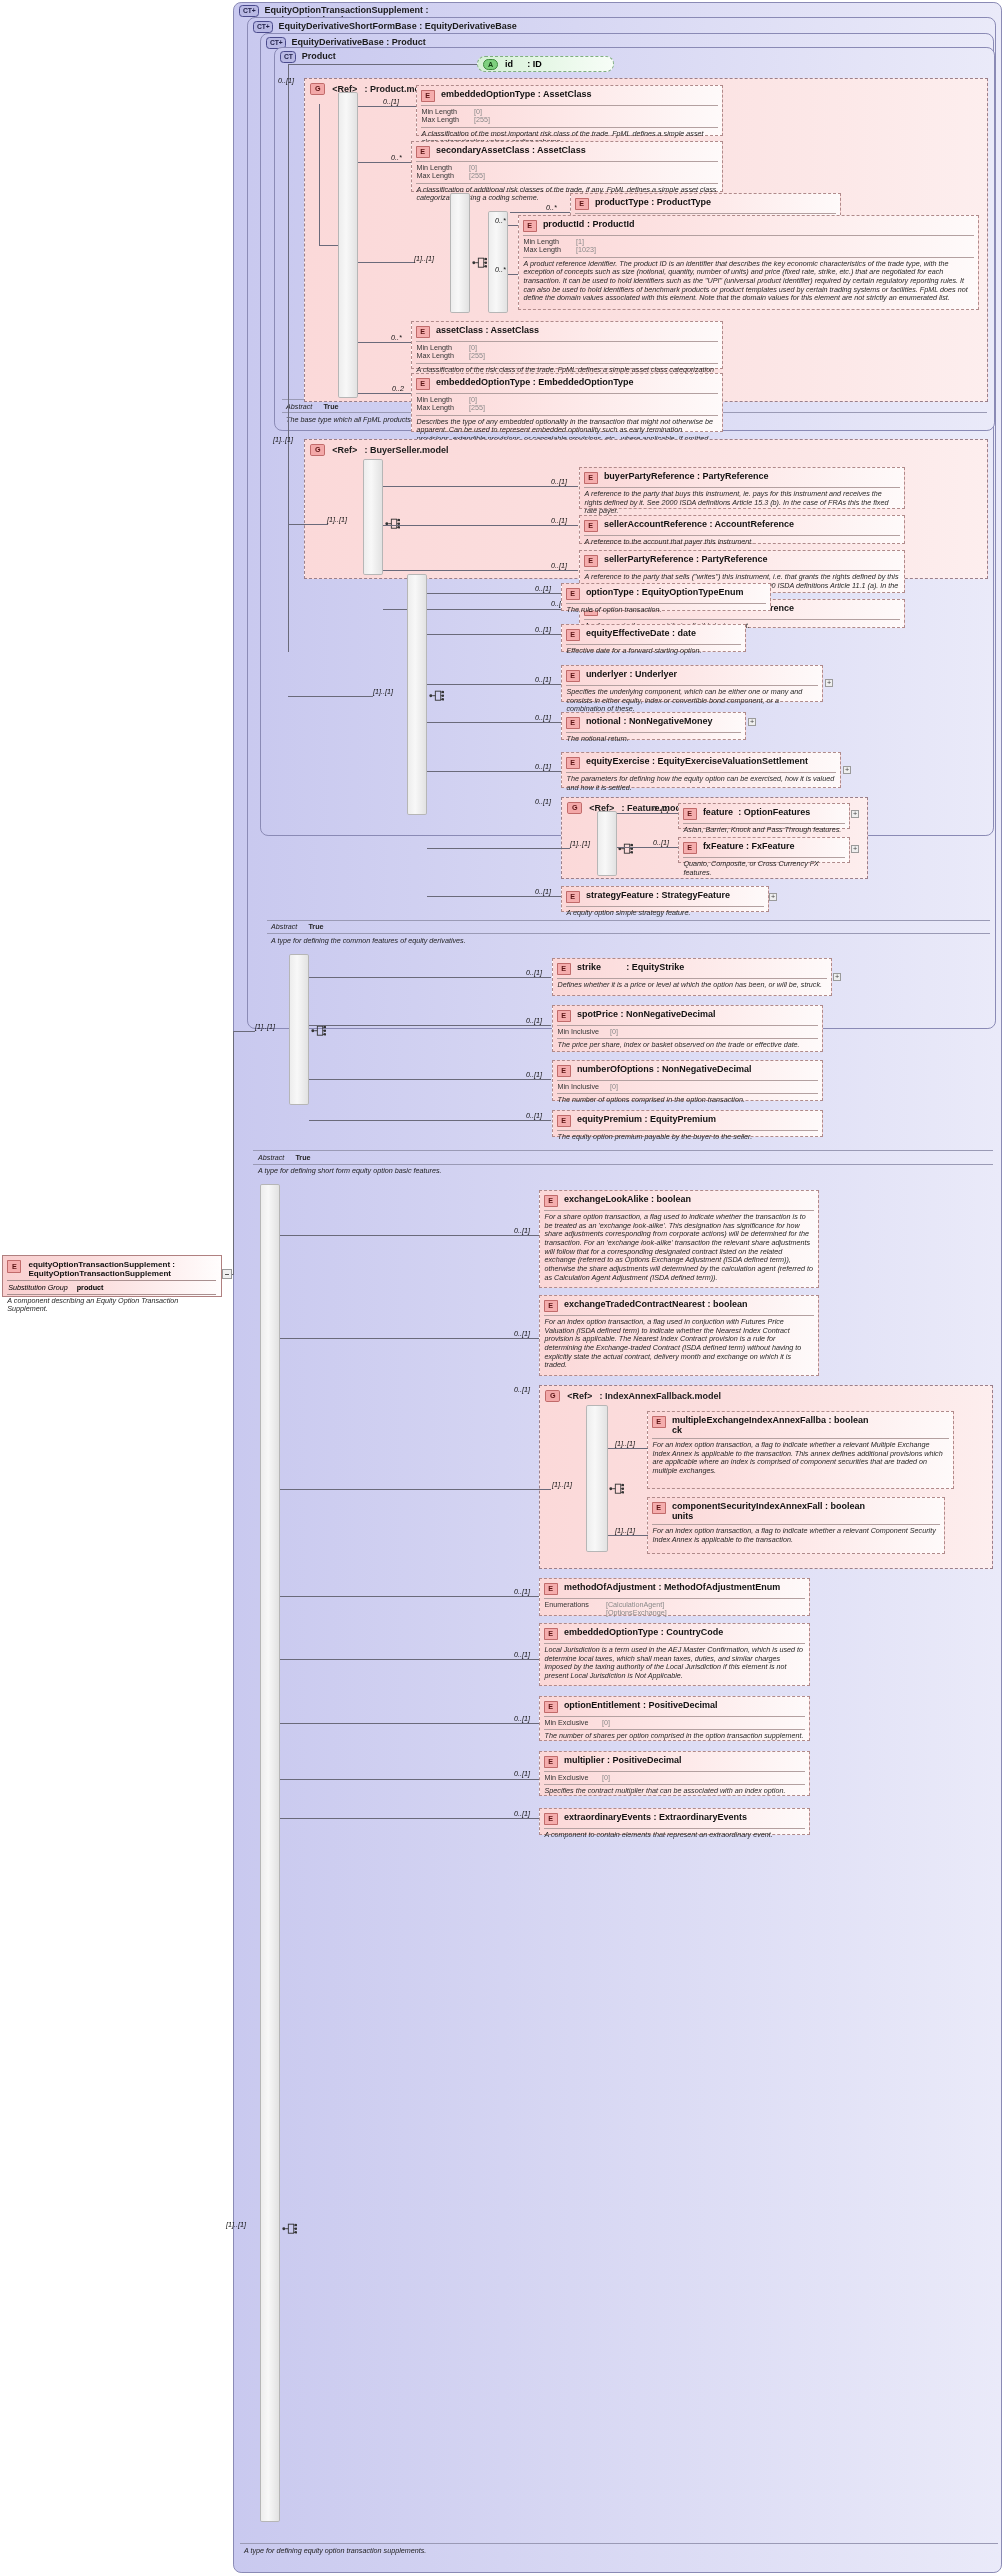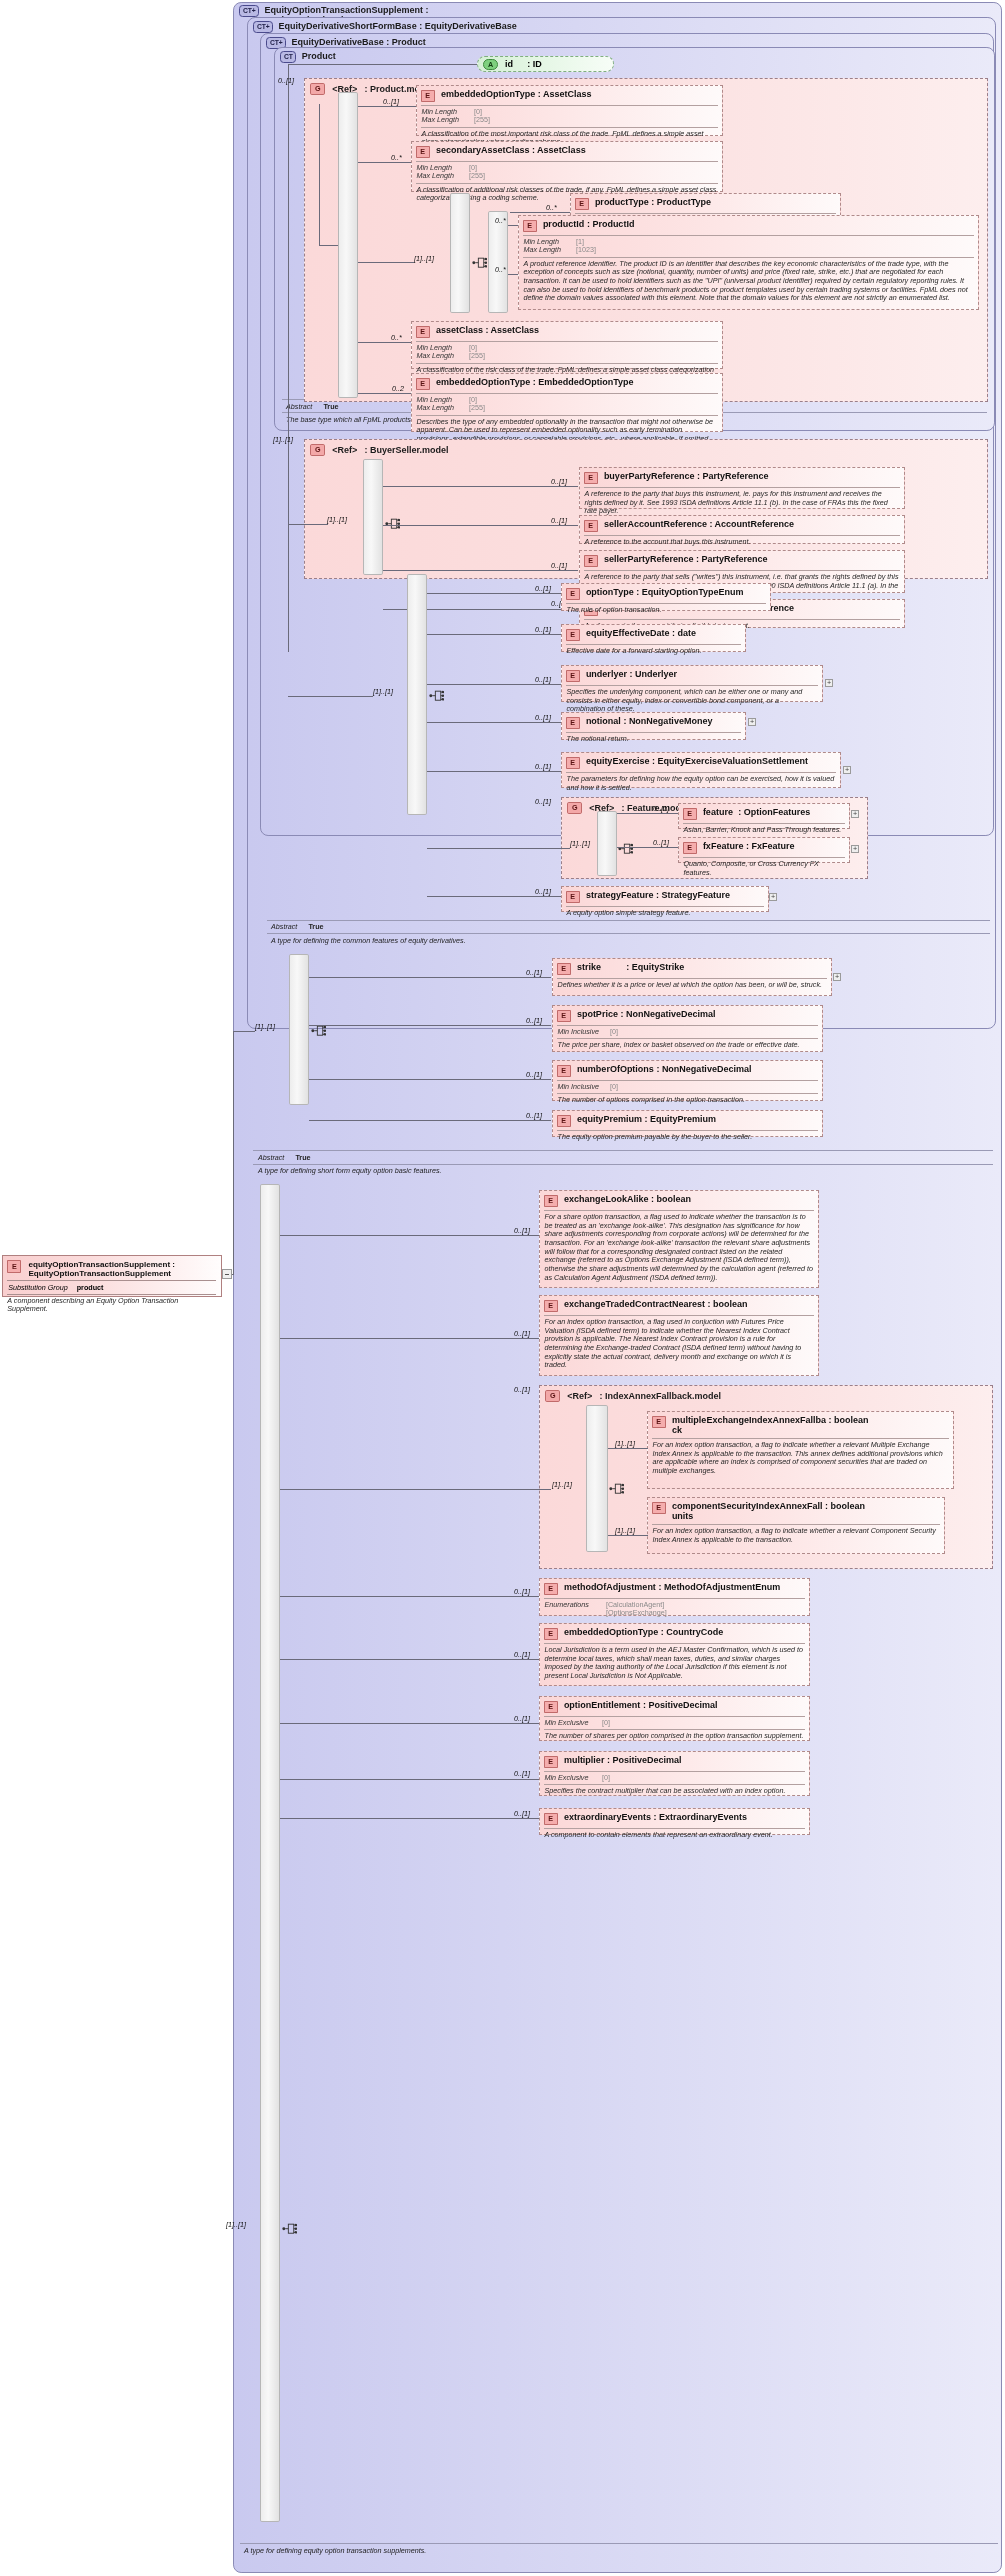--- a/index.html
+++ b/index.html
@@ -68,21 +68,21 @@
   .e-badge{
     display:inline-block;border:0.9px solid #c06a6a;background:#f5adad;color:#5a1414;
     font-size:7.2px;font-weight:bold;line-height:9px;padding:0.9px 3.6px;border-radius:0.9px;flex:0 0 auto;
     margin-top:0.9px;
   }
   .e-name{font-size:9px;font-weight:bold;color:#111;line-height:10.4px;}
   .e-name .sep{padding:0 2.7px;}
   .el .rule{border-top:0.9px solid #b3a0a0;margin:0 3.6px;}
   .facets{padding:1.8px 4.5px 1.8px 4.5px;font-size:7.2px;color:#333;}
   .facets .frow{display:flex;gap:5.4px;line-height:8.6px;}
-  .facets .fname{font-style:italic;min-width:47px;}
+  .facets .fname{min-width:47px;}
   .facets .fval{color:#8a8a8a;}
   .desc{
     padding:1.8px 4.5px 2.7px 4.5px;font-size:7.2px;font-style:italic;color:#262626;line-height:8.7px;
   }
 
   
   .attr{
     position:absolute;
     border:0.9px dashed #7fae7f;
     border-radius:8.1px;
@@ -409,32 +409,32 @@
         <circle cx="15.4" cy="12.5" r="1.4" fill="#333"></circle>
       </svg>
   </div>
 
   <div class="el" style="left:579px;top:467px;width:326px;height:42px;">
     <div class="el-head">
         <span class="e-badge">E</span>
       <span class="e-name"><span>buyerPartyReference</span> : <span>PartyReference</span></span>
       </div>
     <div class="rule"></div>
-    <div class="desc">A reference to the party that buys this instrument, ie. pays for this instrument and receives the rights defined by it. See 1993 ISDA definitions Article 11.1 (b). In the case of FRAs this the fixed rate payer.</div>
+    <div class="desc">A reference to the party that buys this instrument, ie. pays for this instrument and receives the rights defined by it. See 2000 ISDA definitions Article 15.3 (b). In the case of FRAs this the fixed rate payer.</div>
   </div>
   <div class="card" style="left:551px;top:477px;">0..[1]</div>
   <div class="line-h" style="left:383px;top:486px;width:195px;"></div>
 
   <div class="el" style="left:579px;top:515px;width:326px;height:29px;">
     <div class="el-head">
         <span class="e-badge">E</span>
       <span class="e-name"><span>sellerAccountReference</span> : <span>AccountReference</span></span>
       </div>
     <div class="rule"></div>
-    <div class="desc">A reference to the account that buys this instrument.</div>
+    <div class="desc">A reference to the account that payer this instrument.</div>
   </div>
   <div class="card" style="left:551px;top:516px;">0..[1]</div>
   <div class="line-h" style="left:383px;top:525px;width:195px;"></div>
 
   <div class="el" style="left:579px;top:550px;width:326px;height:43px;">
     <div class="el-head">
         <span class="e-badge">E</span>
       <span class="e-name"><span>sellerPartyReference</span> : <span>PartyReference</span></span>
       </div>
     <div class="rule"></div>

